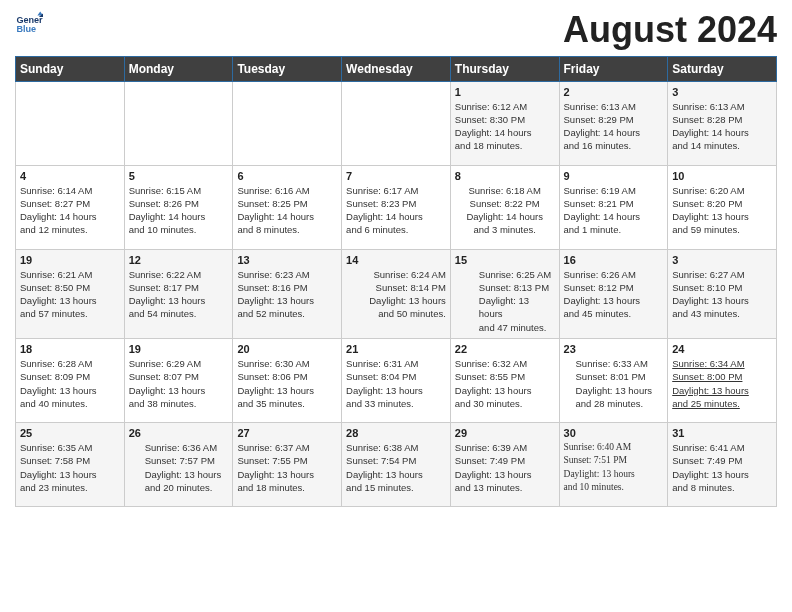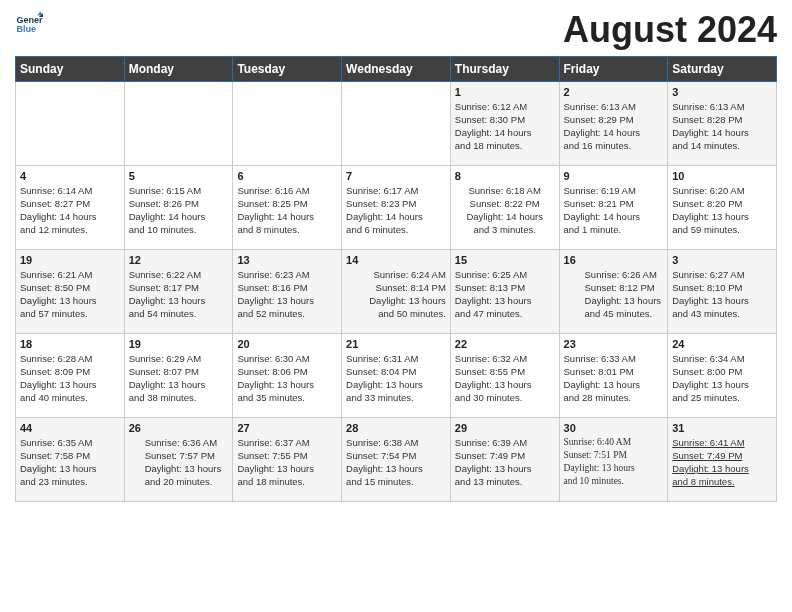--- a/index.html
+++ b/index.html
@@ -216,28 +216,28 @@
           </td>
           <td>
             <div class="day-number">14</div>
             <div class="day-info" style="white-space: pre-line; text-align: right;">Sunrise: 6:24 AM
 Sunset: 8:14 PM
 Daylight: 13 hours
 and 50 minutes.</div>
           </td>
           <td>
             <div class="day-number">15</div>
-            <div class="day-info" style="white-space: pre-line;">Sunrise: 6:25 AM
+            <div class="day-info" style="white-space: pre-line; margin-left: 24px;">Sunrise: 6:25 AM
 Sunset: 8:13 PM
 Daylight: 13 hours
 and 47 minutes.</div>
           </td>
           <td>
             <div class="day-number">16</div>
-            <div class="day-info" style="white-space: pre-line; margin-left: 21px;">Sunrise: 6:26 AM
+            <div class="day-info" style="white-space: pre-line;">Sunrise: 6:26 AM
 Sunset: 8:12 PM
 Daylight: 13 hours
 and 45 minutes.</div>
           </td>
           <td>
             <div class="day-number">3</div>
             <div class="day-info" style="white-space: pre-line;">Sunrise: 6:27 AM
 Sunset: 8:10 PM
 Daylight: 13 hours
 and 43 minutes.</div>
@@ -274,36 +274,36 @@
           </td>
           <td>
             <div class="day-number">22</div>
             <div class="day-info" style="white-space: pre-line;">Sunrise: 6:32 AM
 Sunset: 8:55 PM
 Daylight: 13 hours
 and 30 minutes.</div>
           </td>
           <td>
             <div class="day-number">23</div>
-            <div class="day-info" style="white-space: pre-line;">Sunrise: 6:33 AM
+            <div class="day-info" style="white-space: pre-line; margin-left: 12px;">Sunrise: 6:33 AM
 Sunset: 8:01 PM
 Daylight: 13 hours
 and 28 minutes.</div>
           </td>
           <td>
             <div class="day-number">24</div>
-            <div class="day-info" style="white-space: pre-line;">Sunrise: 6:34 AM
+            <div class="day-info" style="white-space: pre-line; text-decoration: underline;">Sunrise: 6:34 AM
 Sunset: 8:00 PM
 Daylight: 13 hours
 and 25 minutes.</div>
           </td>
         </tr>
         <tr>
           <td>
-            <div class="day-number">44</div>
+            <div class="day-number">25</div>
             <div class="day-info" style="white-space: pre-line;">Sunrise: 6:35 AM
 Sunset: 7:58 PM
 Daylight: 13 hours
 and 23 minutes.</div>
           </td>
           <td>
             <div class="day-number">26</div>
             <div class="day-info" style="white-space: pre-line; margin-left: 16px;">Sunrise: 6:36 AM
 Sunset: 7:57 PM
 Daylight: 13 hours
@@ -332,21 +332,21 @@
           </td>
           <td>
             <div class="day-number">30</div>
             <div class="day-info" style="white-space: pre-line; font-family: Liberation Serif, serif;">Sunrise: 6:40 AM
 Sunset: 7:51 PM
 Daylight: 13 hours
 and 10 minutes.</div>
           </td>
           <td>
             <div class="day-number">31</div>
-            <div class="day-info" style="white-space: pre-line; text-decoration: underline;">Sunrise: 6:41 AM
+            <div class="day-info" style="white-space: pre-line;">Sunrise: 6:41 AM
 Sunset: 7:49 PM
 Daylight: 13 hours
 and 8 minutes.</div>
           </td>
         </tr>
       </tbody>
   </table>
 </div>
 
 </body></html>

